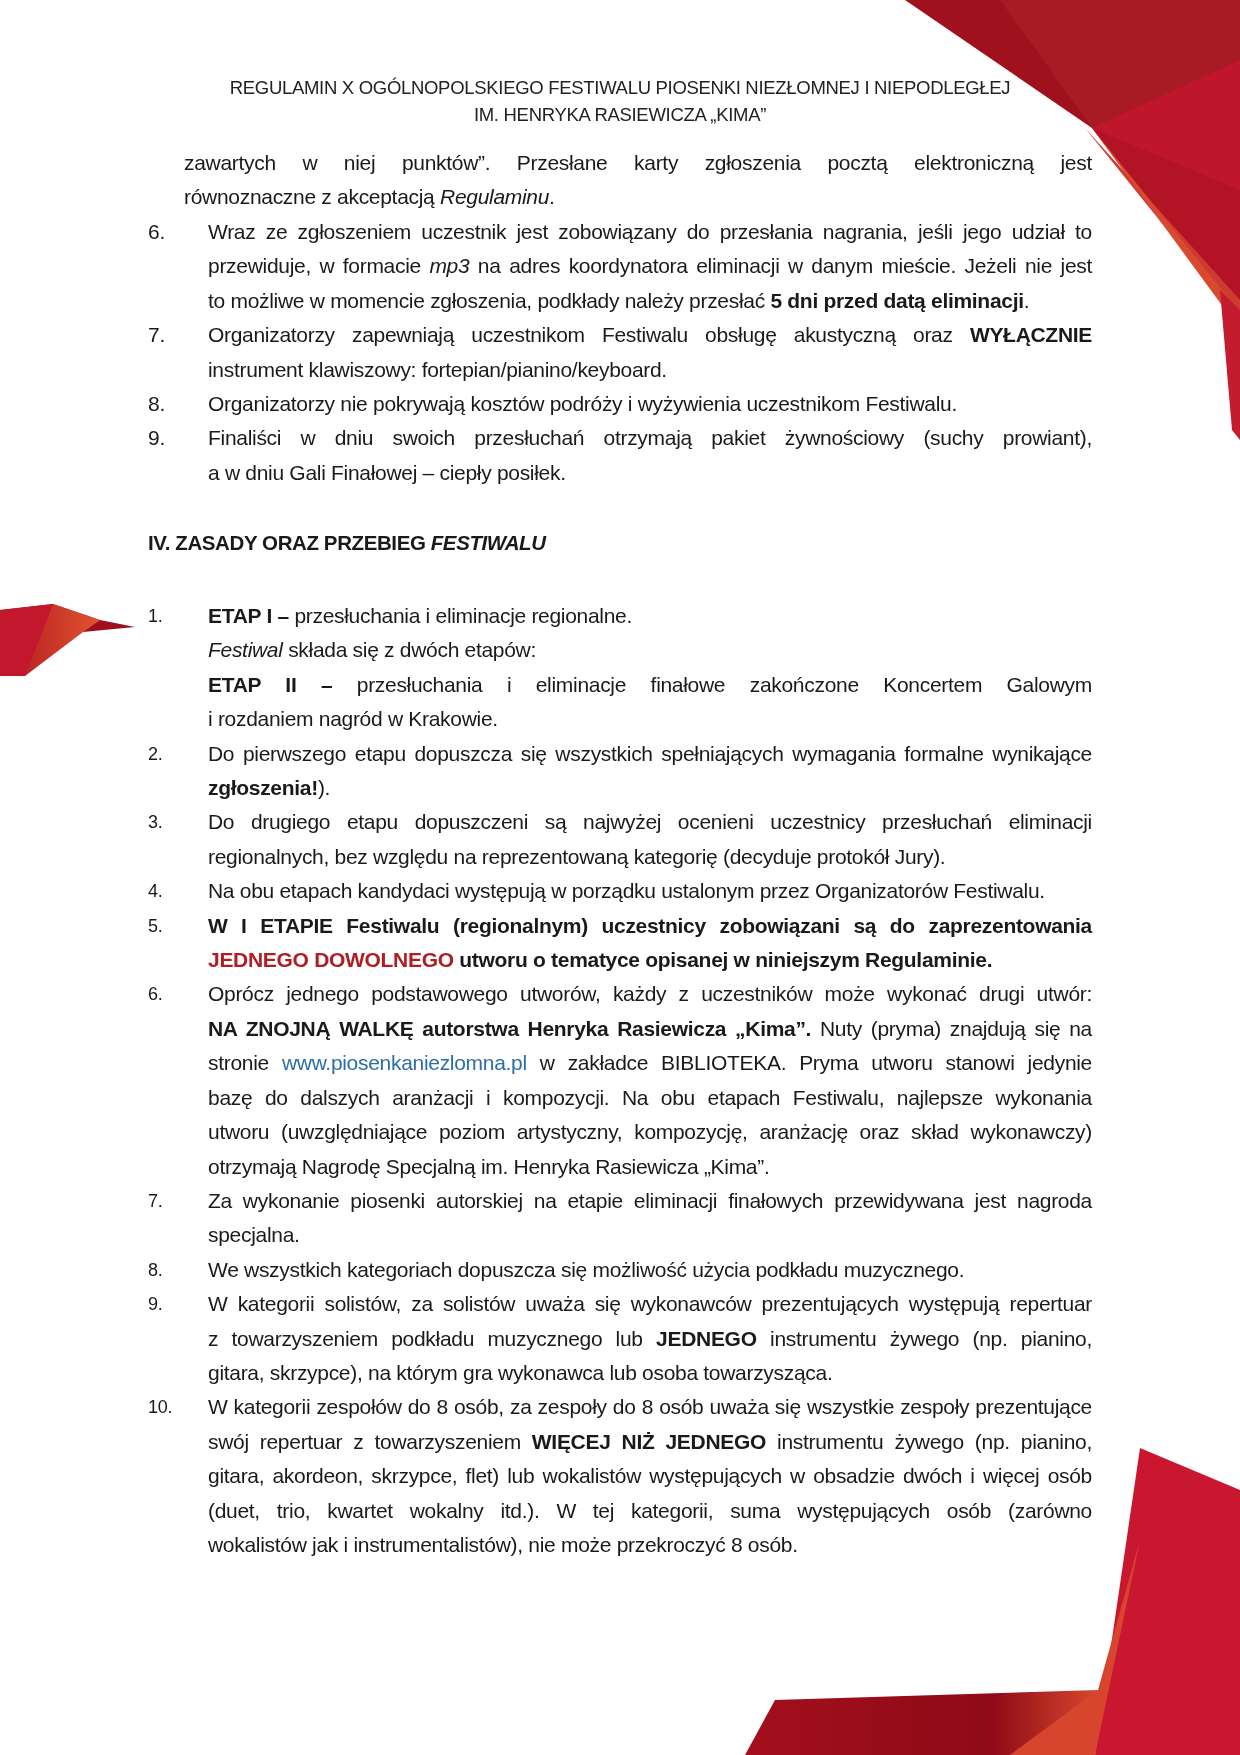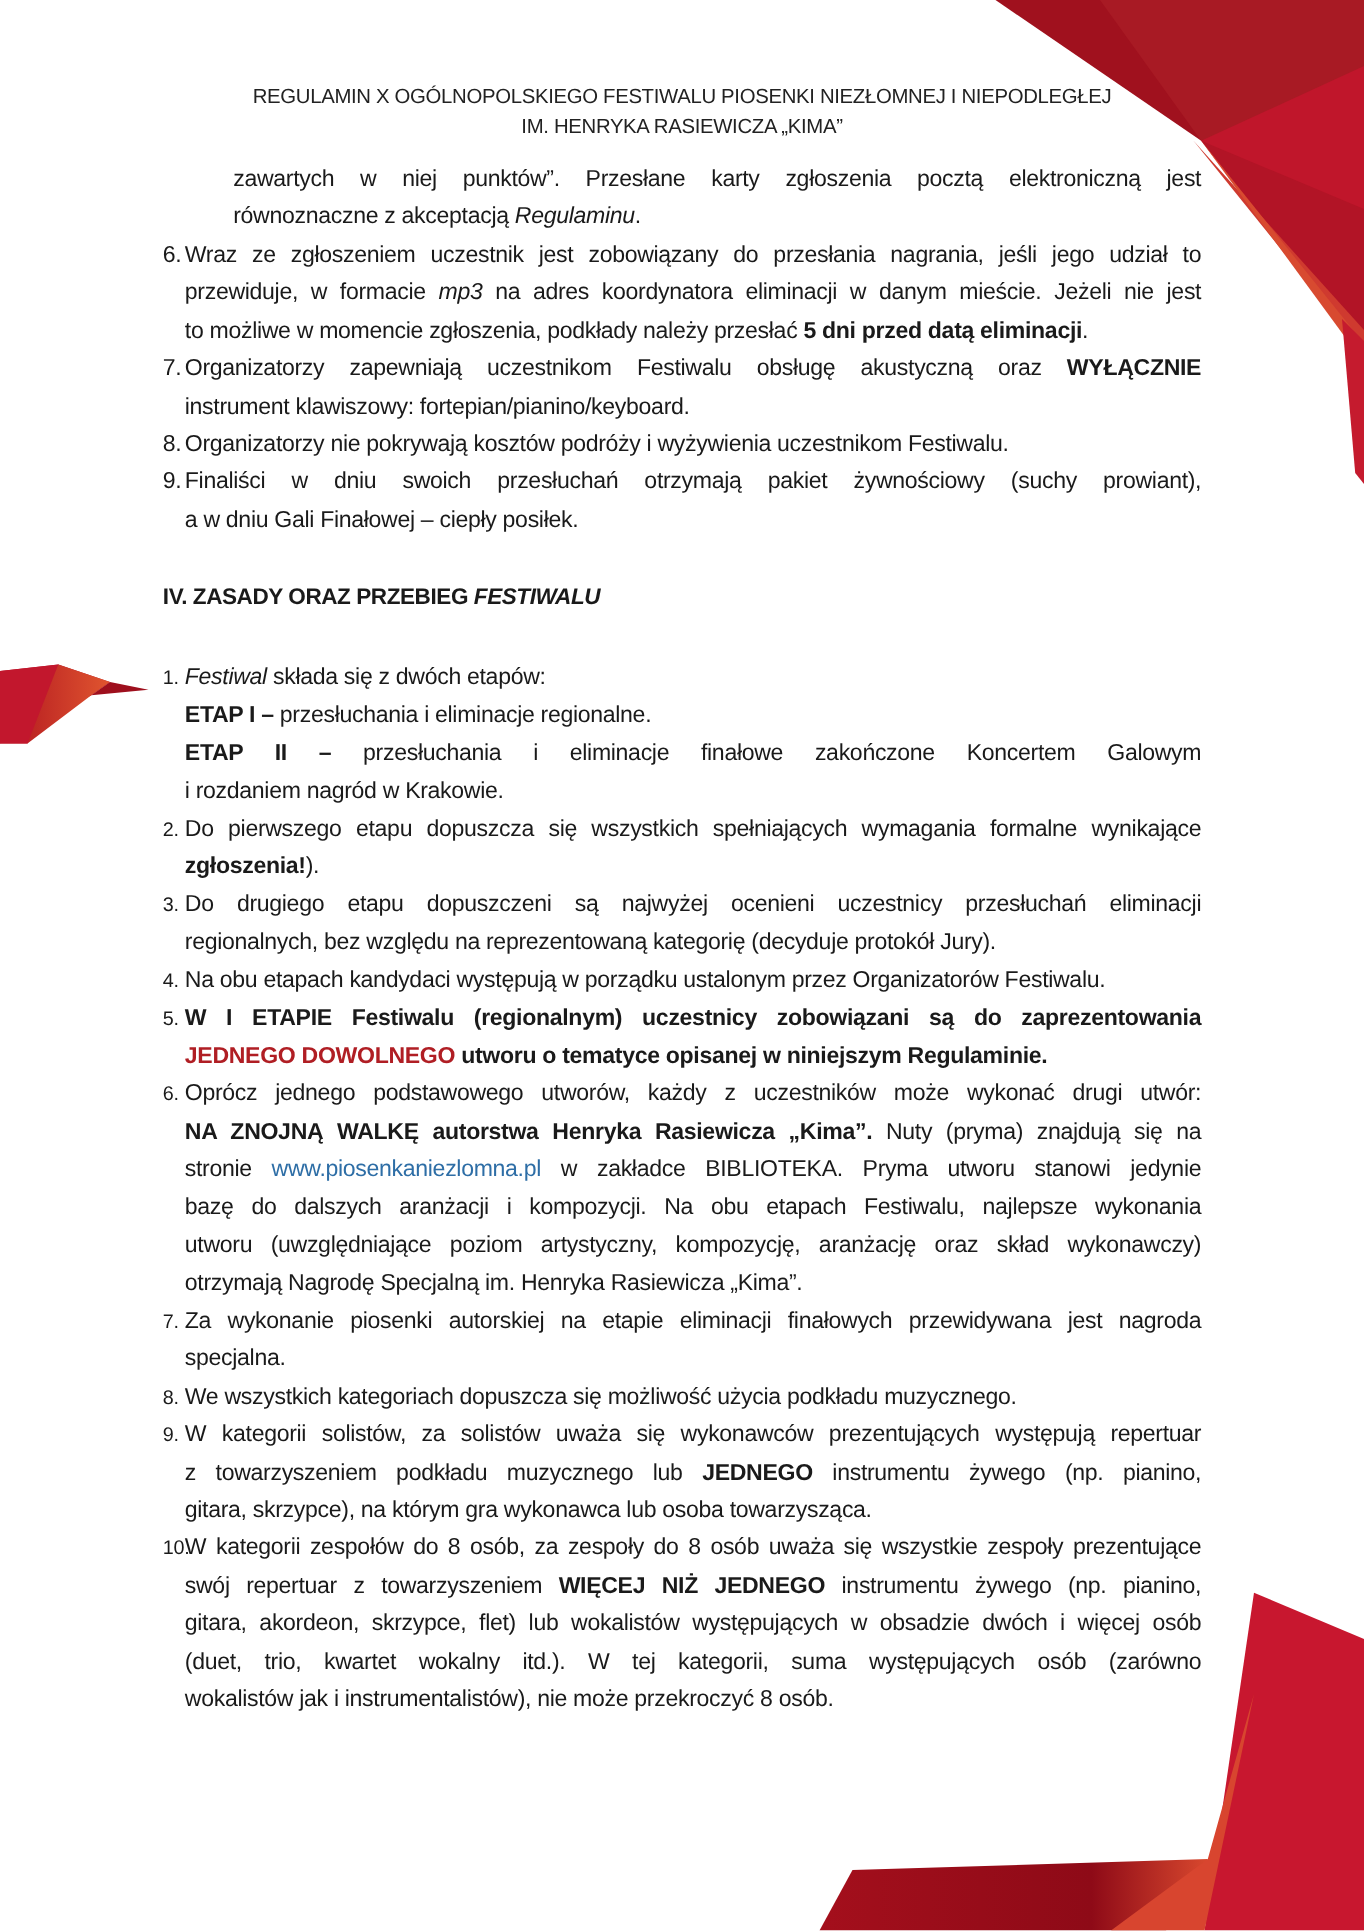--- a/index.html
+++ b/index.html
@@ -11,22 +11,22 @@
   .deco { position: absolute; left: 0; top: 0; width: 1240px; height: 1755px; pointer-events: none; z-index: 0; }
   .page { position: absolute; left: 0; top: 0; width: 991px; height: 1755px; z-index: 1; }
   .header {
     position: absolute; left: 150px; width: 940px; top: 74px;
     text-align: center; font-size: 18.5px; line-height: 27px; letter-spacing: -0.3px;
     color: #222;
   }
   .block { position: absolute; left: 148px; width: 944px; }
   .item { position: relative; font-size: 21px; line-height: 34.4px; text-align: justify; letter-spacing: -0.3px; }
   .item .num { position: absolute; left: 0; top: 0; width: 40px; }
-  .item .txt { margin-left: 20px; display: block; }
-  .cont { margin-left: 64px; font-size: 21px; line-height: 34.4px; text-align: justify; letter-spacing: -0.3px; }
+  .item .txt { margin-left: 60px; display: block; }
+  .cont { margin-left: 36px; font-size: 21px; line-height: 34.4px; text-align: justify; letter-spacing: -0.3px; }
   .line { display: block; text-align: justify; text-align-last: justify; }
   .line.last { text-align-last: left; }
   b { font-weight: bold; }
   i { font-style: italic; }
   .red { color: #b01e24; font-weight: bold; }
   .link { color: #2e6ea6; }
   .section-title { position: absolute; left: 148px; top: 531px; font-size: 20.5px; font-weight: bold; letter-spacing: -0.4px; }
   .num-small { font-size: 18px; }
 </style>
 </head>
@@ -123,22 +123,22 @@
     </div>
   </div>
 
   <div class="section-title"><span>IV. ZASADY ORAZ PRZEBIEG </span><i>FESTIWALU</i></div>
 
   <div class="block" style="top:599px;">
 
     <div class="item">
       <span class="num num-small">1.</span>
       <span class="txt">
+        <span class="line last"><b>ETAP I – </b><span>przesłuchania i eliminacje regionalne.</span></span>
         <span class="line last"><i>Festiwal</i><span> składa się z dwóch etapów:</span></span>
-        <span class="line last"><b>ETAP I – </b><span>przesłuchania i eliminacje regionalne.</span></span>
         <span class="line"><b>ETAP II – </b><span>przesłuchania i eliminacje finałowe zakończone Koncertem Galowym</span></span>
         <span class="line last">i rozdaniem nagród w Krakowie.</span>
       </span>
     </div>
 
     <div class="item">
       <span class="num num-small">2.</span>
       <span class="txt">
         <span class="line">Do pierwszego etapu dopuszcza się wszystkich spełniających wymagania formalne wynikające</span>
         <span class="line last"><b>zgłoszenia!</b><span>).</span></span>

